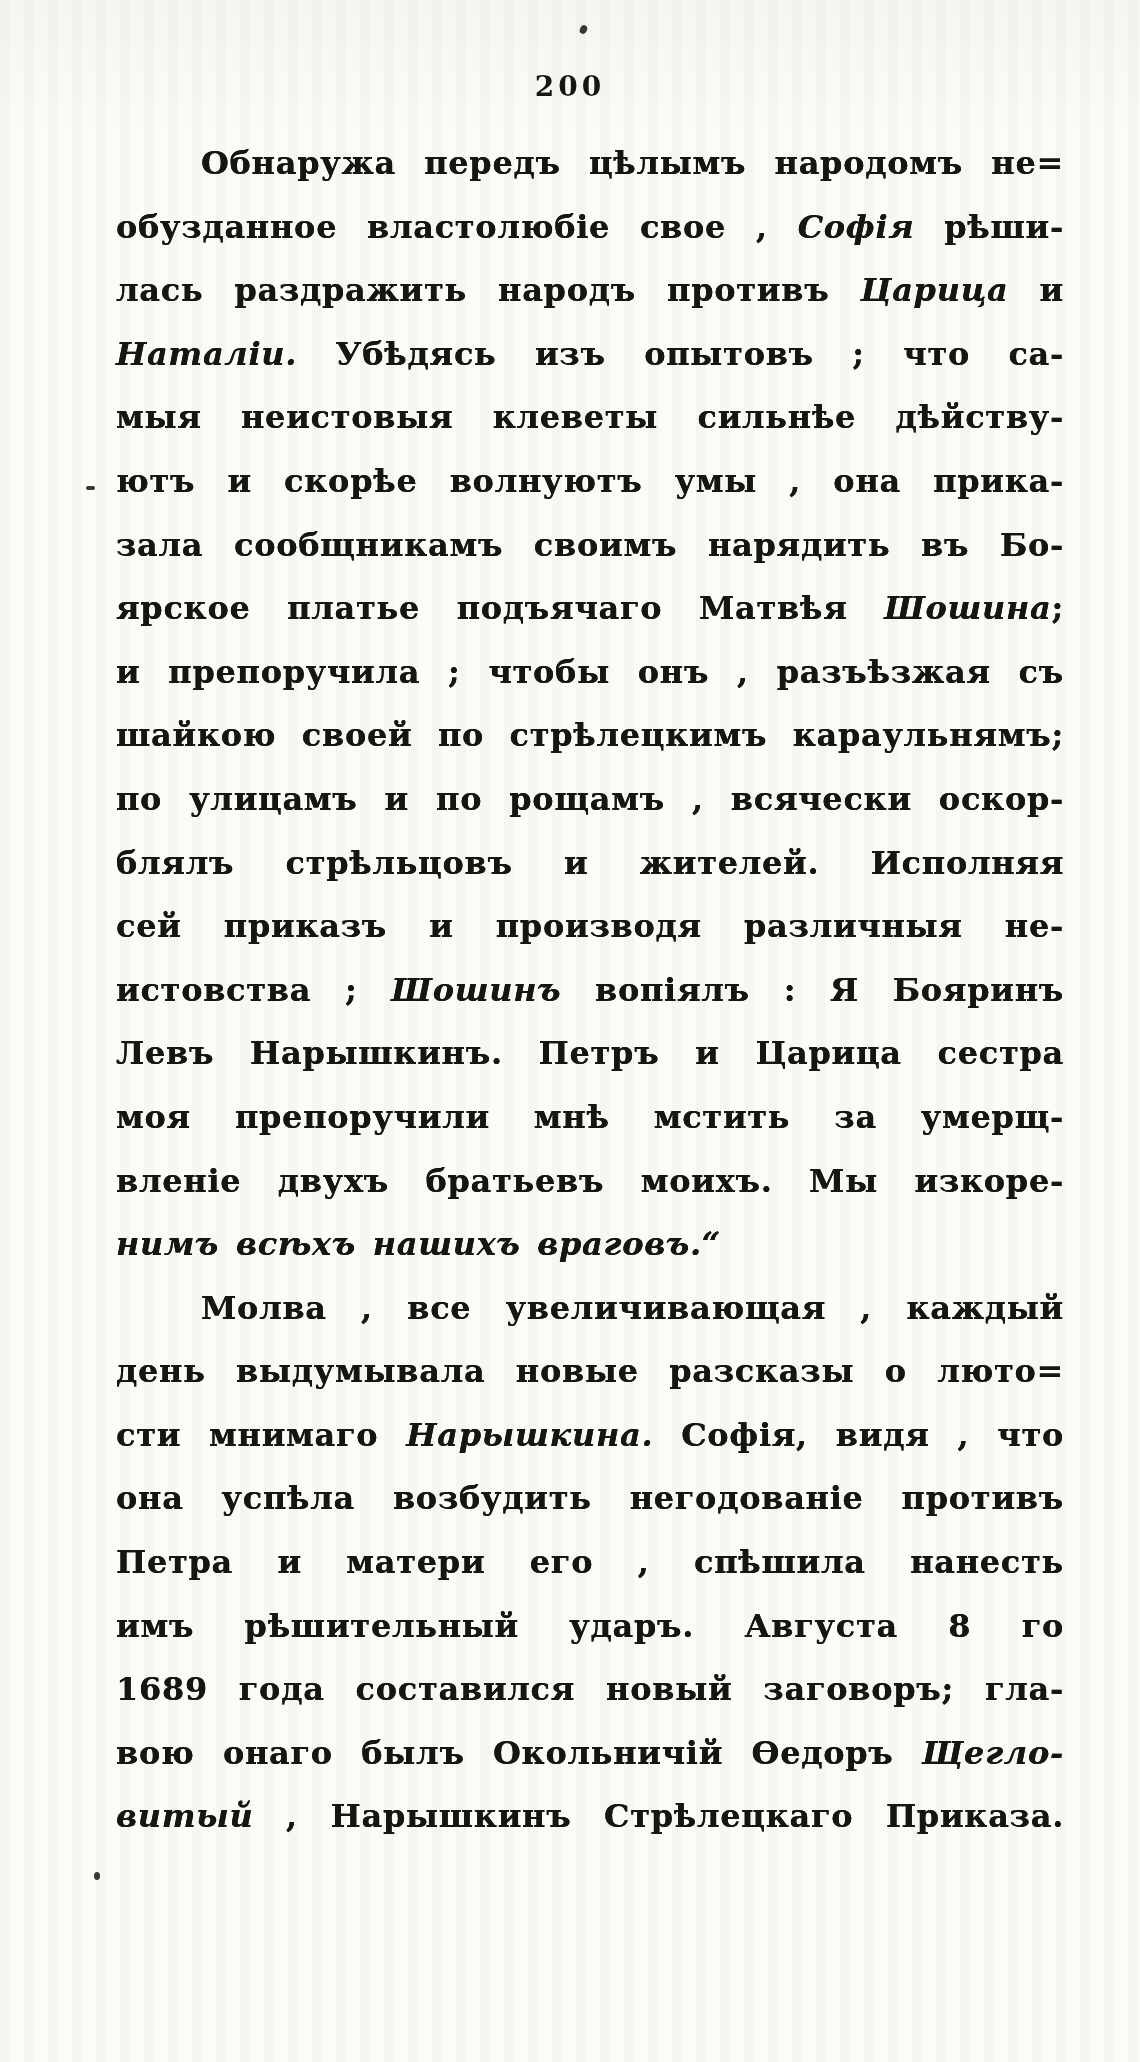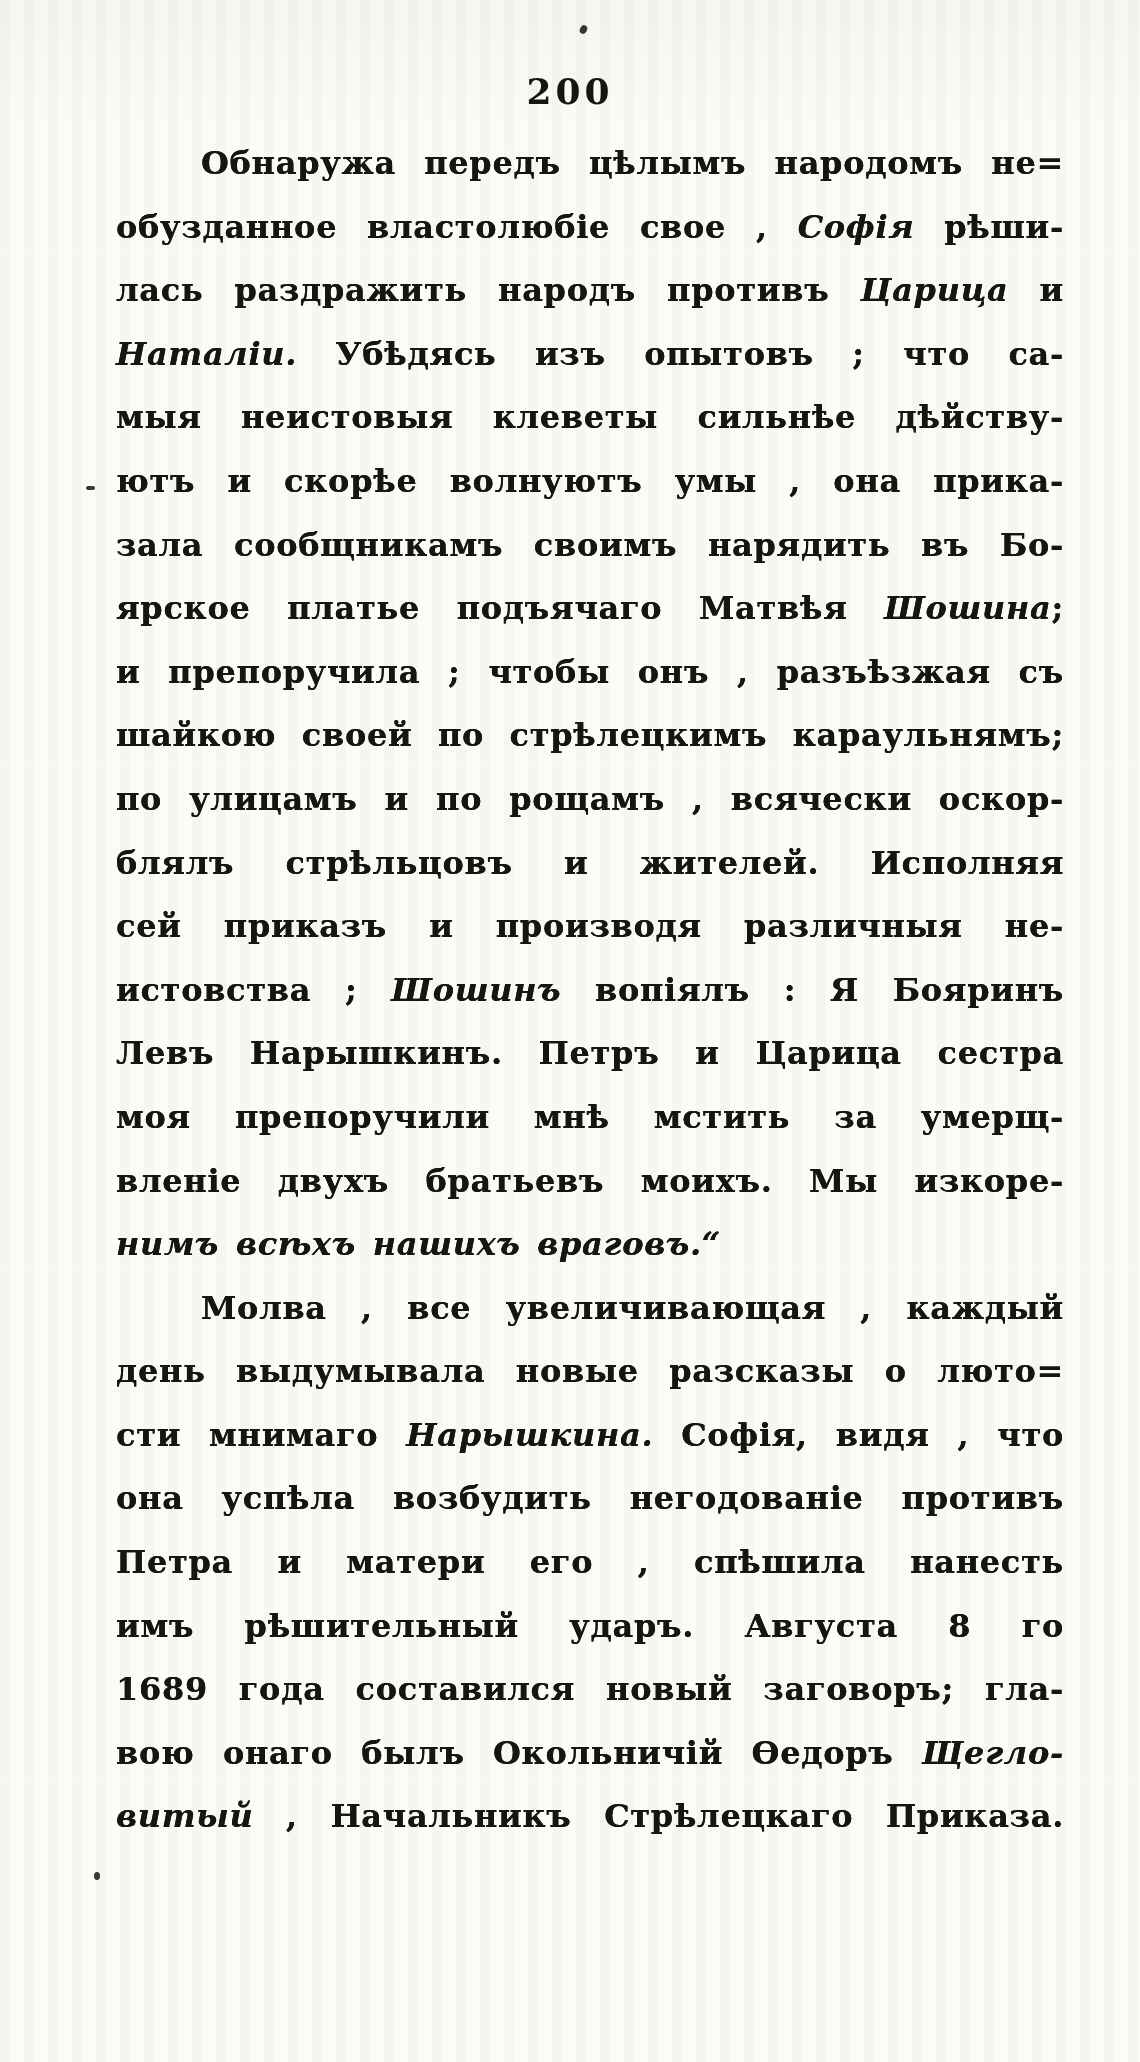--- a/index.html
+++ b/index.html
@@ -19,21 +19,21 @@
     position:absolute;inset:0;
     background:
       repeating-linear-gradient(90deg, rgba(90,90,80,0.035) 0px, rgba(90,90,80,0.035) 10px, rgba(0,0,0,0) 10px, rgba(0,0,0,0) 24px),
       linear-gradient(180deg, rgba(230,228,220,0.25), rgba(255,255,255,0) 140px);
     pointer-events:none;
   }
   .page-number{
     position:absolute;
     top:70px;left:0;width:100%;
     text-align:center;
-    font-size:36px;
+    font-size:28px;
     font-weight:bold;
     letter-spacing:4px;
     color:var(--ink);
   }
   .text-block{
     position:absolute;
     left:100px;
     top:132px;
     width:948px;
     margin-left:16px;
@@ -90,18 +90,18 @@
     <div class="line"><span>вленіе двухъ братьевъ моихъ. Мы изкоре-</span></div>
     <div class="line nojust"><span>нимъ всѣхъ нашихъ враговъ.“</span></div>
     <div class="line indent"><span>Молва , все увеличивающая , каждый</span></div>
     <div class="line"><span>день выдумывала новые разсказы о люто=</span></div>
     <div class="line"><span>сти мнимаго </span><span class="it">Нарышкина.</span><span> Софія, видя , что</span></div>
     <div class="line"><span>она успѣла возбудить негодованіе противъ</span></div>
     <div class="line"><span>Петра и матери его , спѣшила нанесть</span></div>
     <div class="line"><span>имъ рѣшительный ударъ. Августа 8 го</span></div>
     <div class="line"><span>1689 года составился новый заговоръ; гла-</span></div>
     <div class="line"><span>вою онаго былъ Окольничій Ѳедоръ </span><span class="it">Щегло-</span></div>
-    <div class="line"><span class="it">витый</span><span> , Начальникъ Стрѣлецкаго Приказа.</span></div>
+    <div class="line"><span class="it">витый</span><span> , Нарышкинъ Стрѣлецкаго Приказа.</span></div>
   </div>
 
 <div class="speck s1"></div>
 <div class="speck s2"></div>
 <div class="speck s3"></div>
 
 </body></html>

